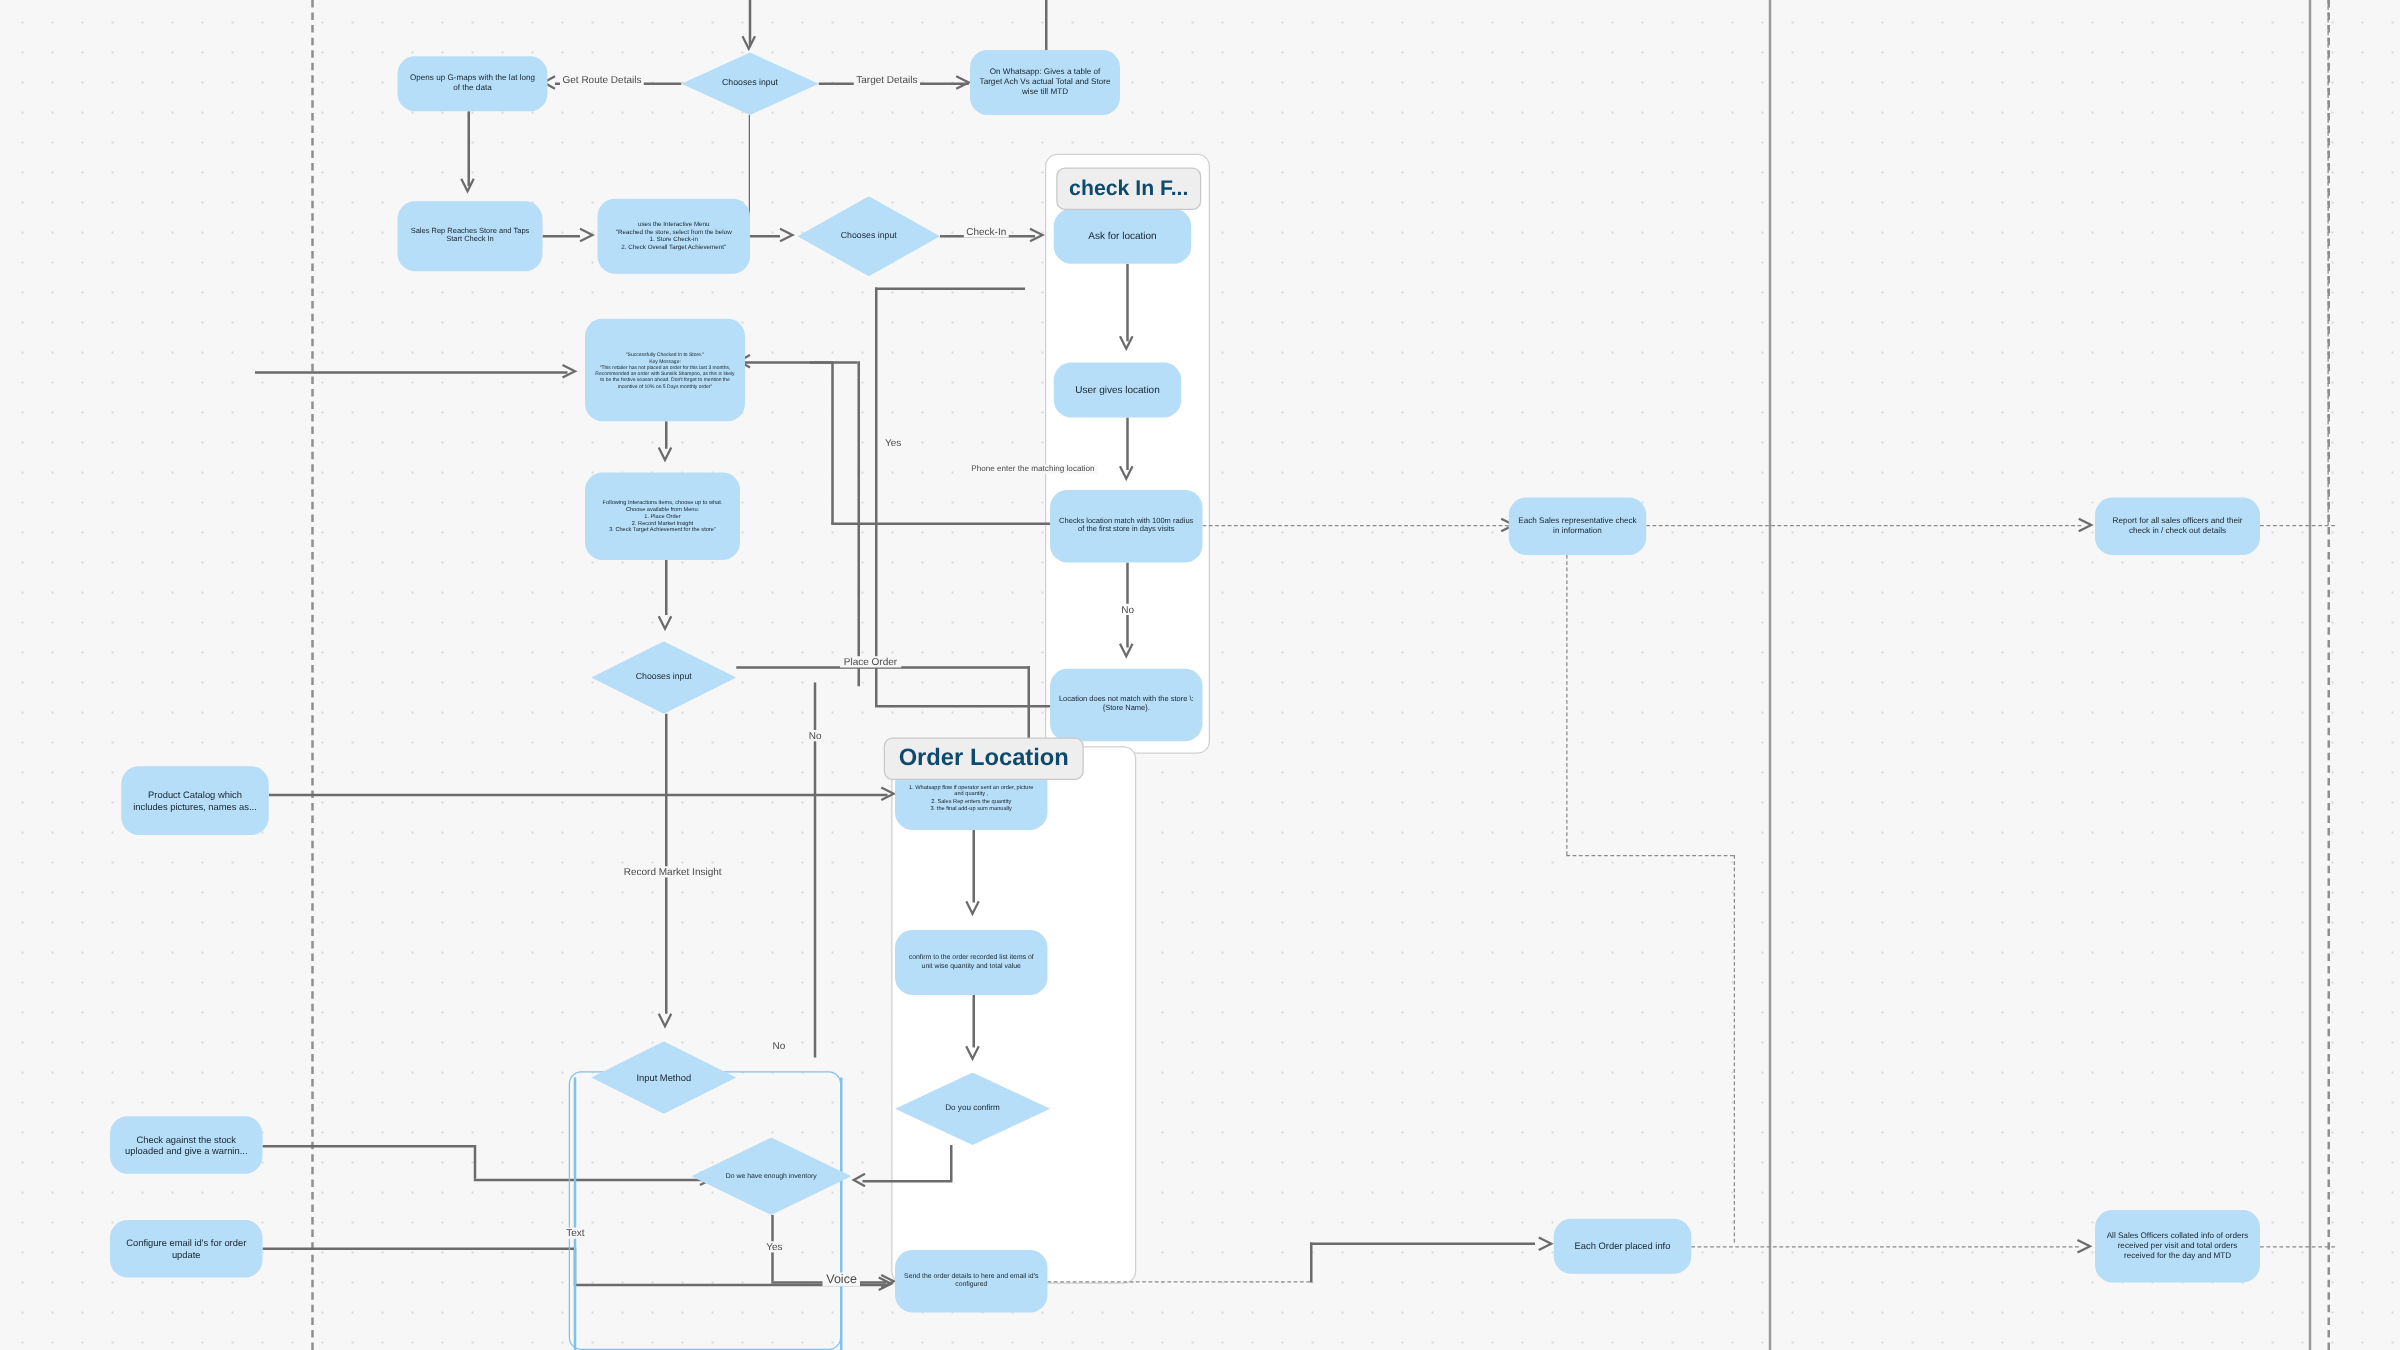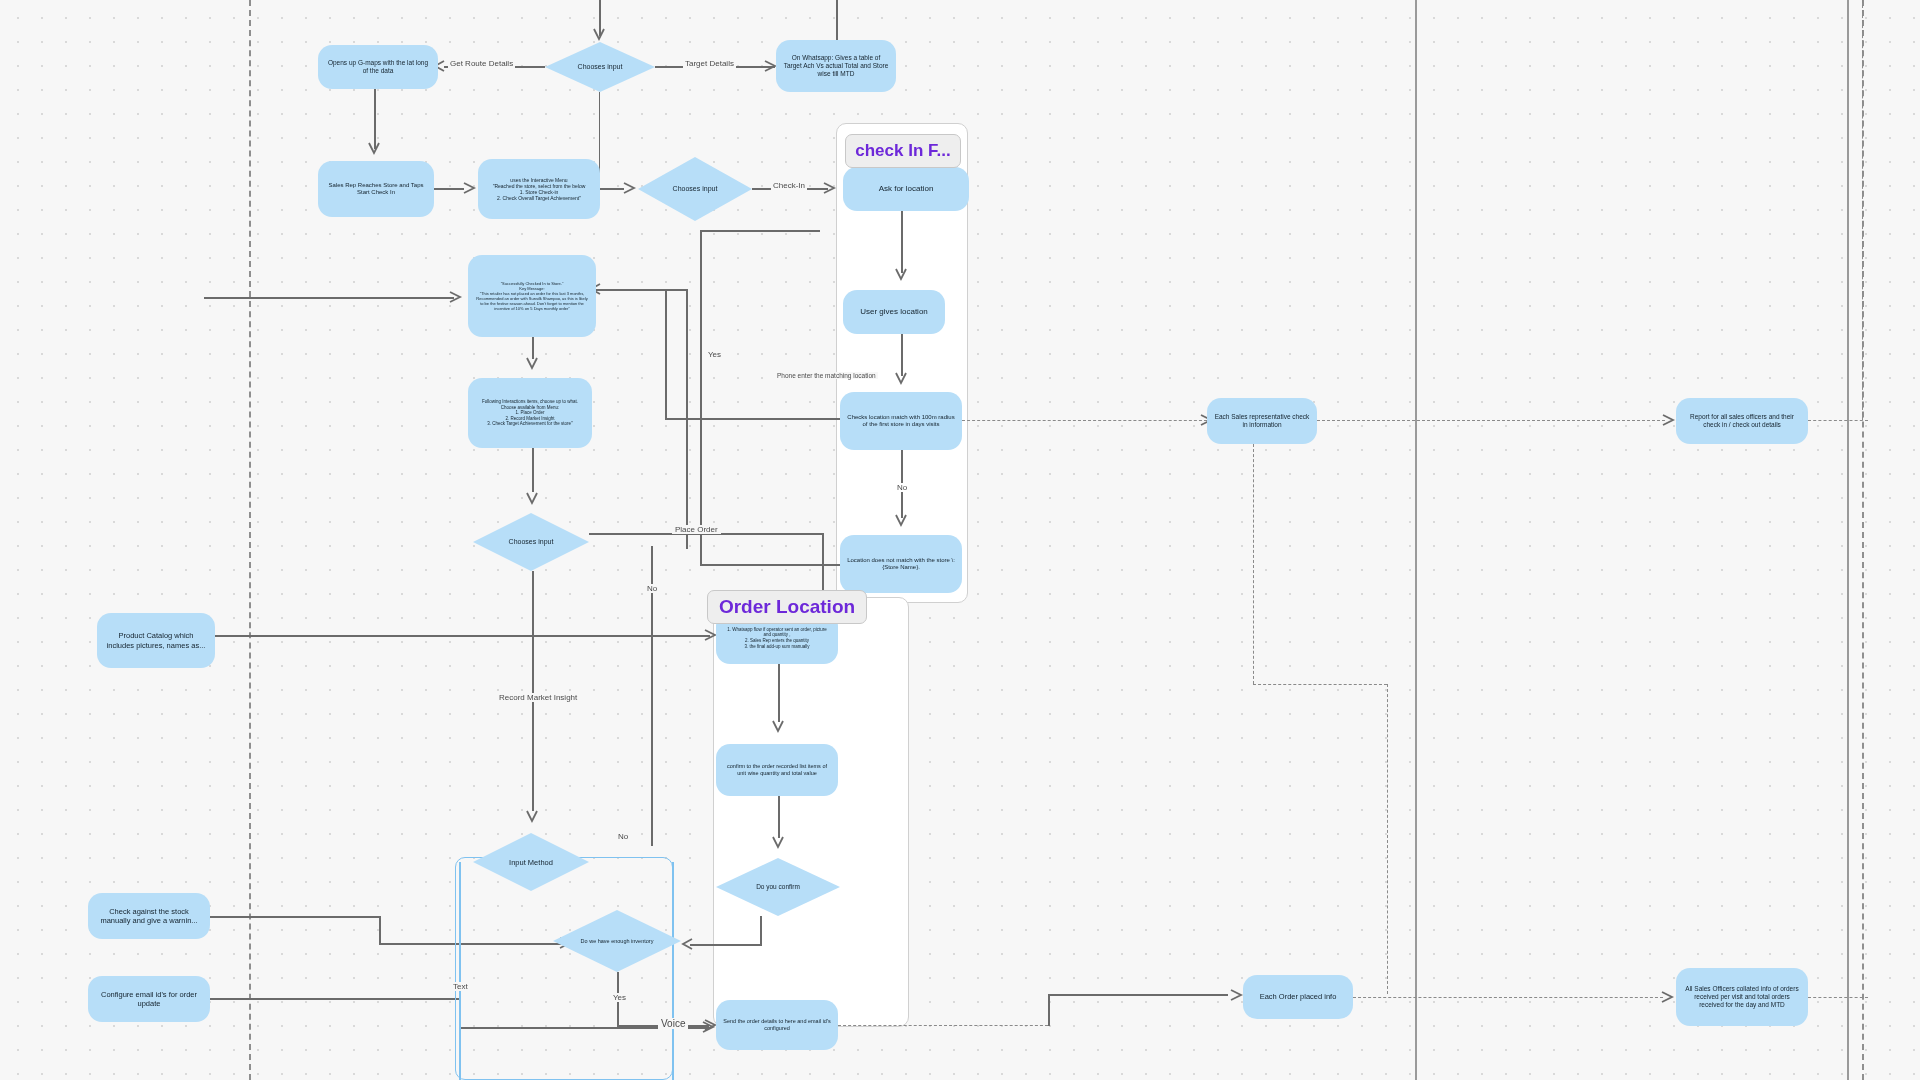--- a/index.html
+++ b/index.html
@@ -24,21 +24,21 @@
     background: #ffffff;
     border: 1px solid #d0d0d0;
     border-radius: 10px;
     z-index: 1;
   }
   .group-label {
     position: absolute;
     background: #eeeeee;
     border: 1px solid #c8c8c8;
     border-radius: 7px;
-    color: #6d28d9;
+    color: #0c4a6e;
     font-weight: bold;
     white-space: nowrap;
     display: flex;
     align-items: center;
     justify-content: center;
     z-index: 6;
   }
   
   .node {
     position: absolute;
@@ -201,21 +201,21 @@
   </div>
 
   <div class="edge h" style="left:752px; top:188px; width:76px;"></div>
   <div class="edge-label" style="left:771px; top:181px; font-size:8px; background:#f7f7f7; padding:0 2px;">Check-In</div>
   <div class="arrow" style="left:821px; top:181px;">
     <svg width="16" height="14">
         <polyline points="3,2 13,7 3,12" fill="none" stroke="#6b6b6b" stroke-width="1.8"></polyline>
       </svg>
   </div>
 
-  <div class="node" style="left:843px; top:167px; width:126px; height:44px; font-size:8px;">Ask for location</div>
+  <div class="node" style="left:843px; top:167px; width:110px; height:44px; font-size:8px;">Ask for location</div>
 
   <div class="node" style="left:843px; top:290px; width:102px; height:44px; font-size:8px;">User gives location</div>
 
   <div class="node" style="left:840px; top:392px; width:122px; height:58px; font-size:6px;">Checks location match with 100m radius of the first store in days visits</div>
 
   <div class="node" style="left:840px; top:535px; width:122px; height:58px; font-size:6px;">Location does not match with the store \: {Store Name}.</div>
 
   <div class="edge v" style="left:901px; top:211px; height:62px;"></div>
   <div class="arrow" style="left:894px; top:266px;">
     <svg width="14" height="16">
@@ -246,21 +246,21 @@
   <div class="dashed-h" style="left:962px; top:420px; width:245px;"></div>
   <div class="arrow" style="left:1198px; top:413px;">
     <svg width="16" height="14">
         <polyline points="3,2 13,7 3,12" fill="none" stroke="#6b6b6b" stroke-width="1.8"></polyline>
       </svg>
   </div>
 
 
   <div class="node" style="left:97px; top:613px; width:118px; height:55px; font-size:7.5px;">Product Catalog which includes pictures, names as...</div>
 
-  <div class="node" style="left:88px; top:893px; width:122px; height:46px; font-size:7.5px;">Check against the stock manually and give a warnin...</div>
+  <div class="node" style="left:88px; top:893px; width:122px; height:46px; font-size:7.5px;">Check against the stock uploaded and give a warnin...</div>
 
   <div class="node" style="left:88px; top:976px; width:122px; height:46px; font-size:7.5px;">Configure email id's for order update</div>
 
   <div class="edge h" style="left:204px; top:297px; width:250px;"></div>
   <div class="arrow" style="left:447px; top:290px;">
     <svg width="16" height="14">
         <polyline points="3,2 13,7 3,12" fill="none" stroke="#6b6b6b" stroke-width="1.8"></polyline>
       </svg>
   </div>
 

